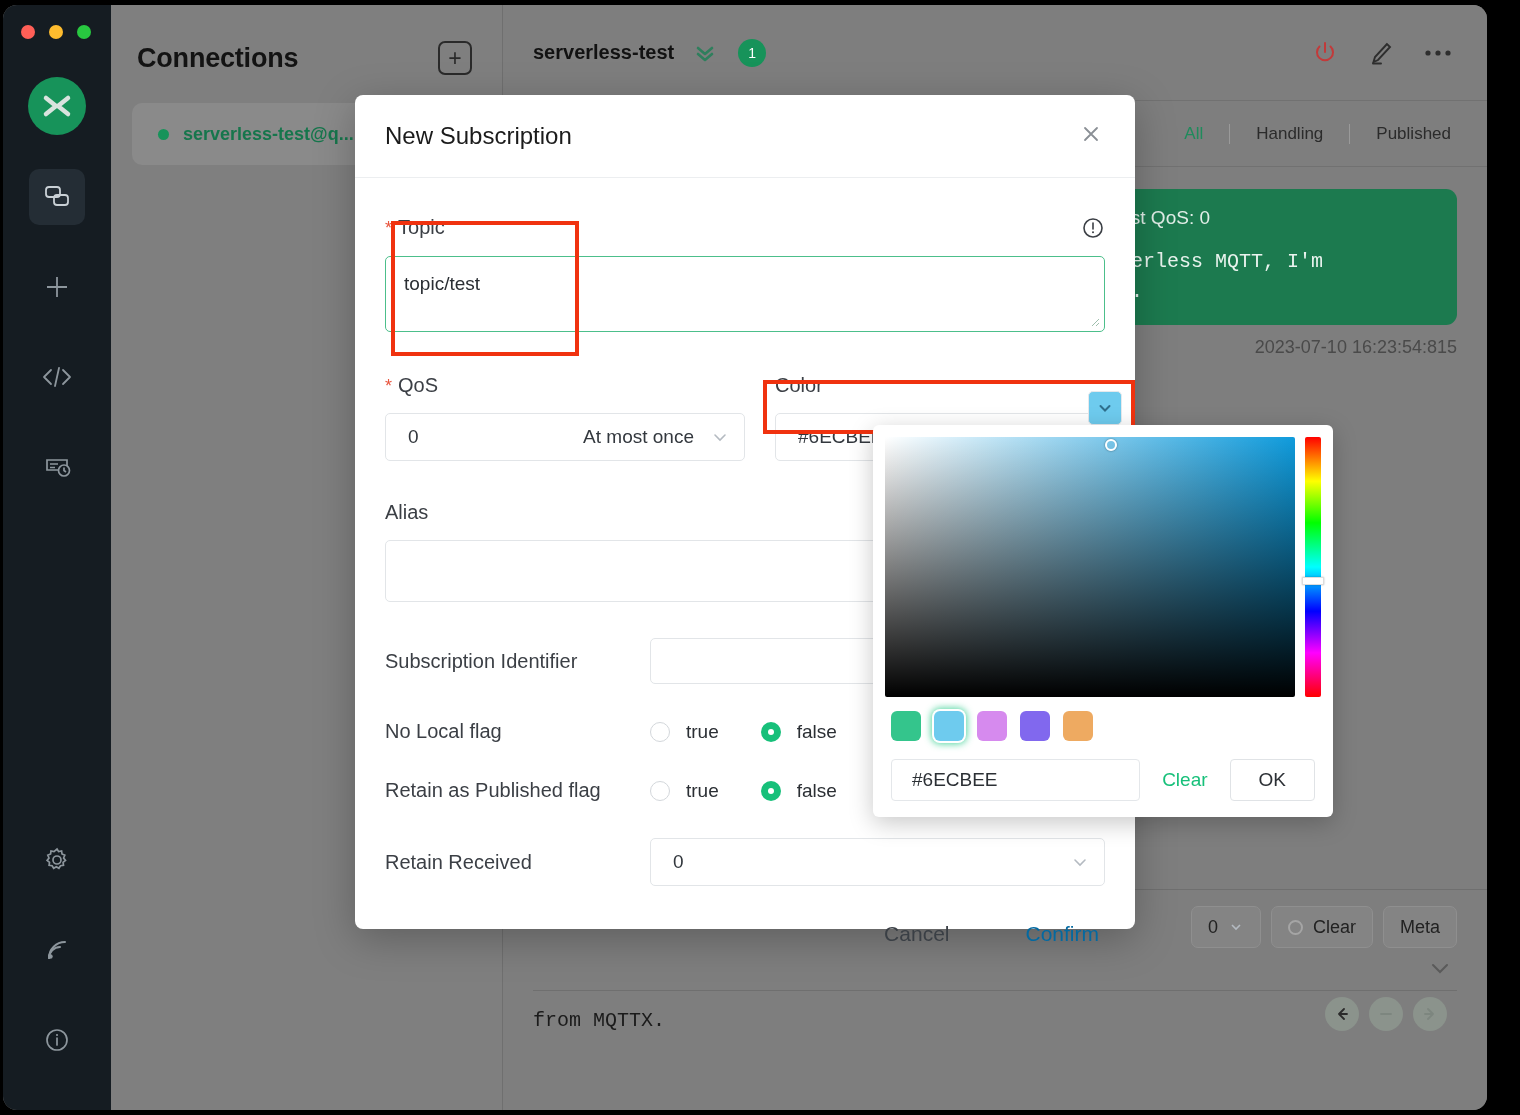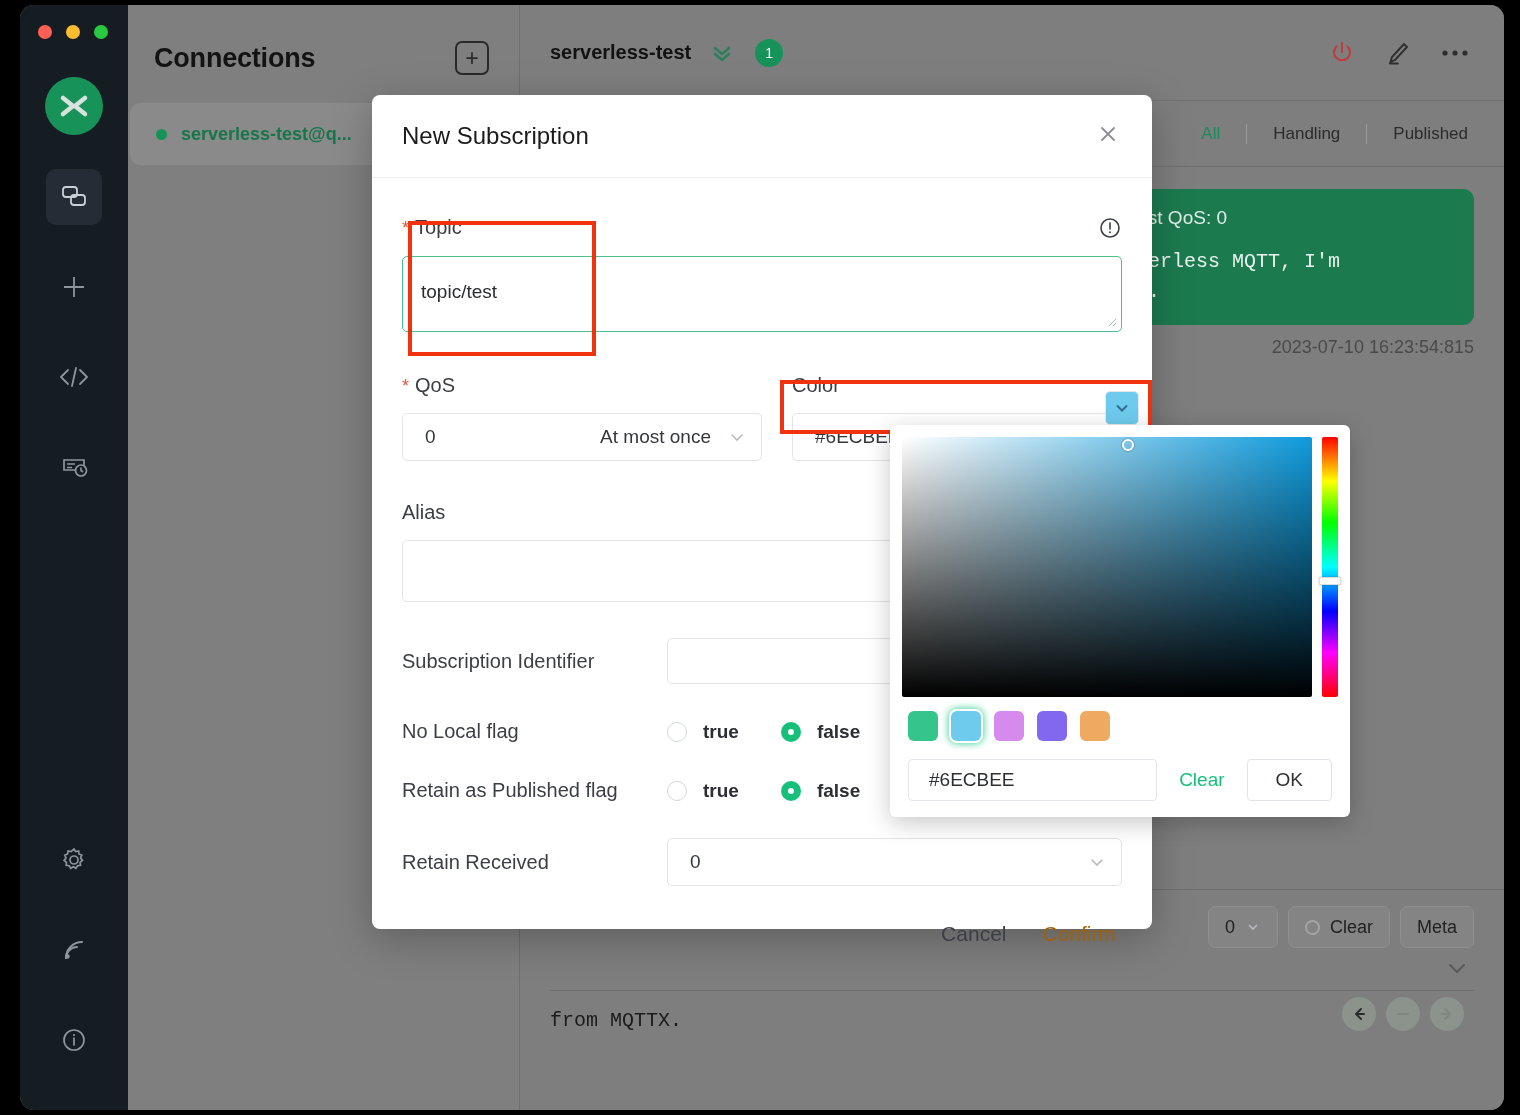--- a/index.html
+++ b/index.html
@@ -4,21 +4,21 @@
 <style>
   * { box-sizing: border-box; margin: 0; padding: 0; }
   html, body {
     width: 1520px; height: 1115px;
     background: #000;
     font-family: "Liberation Sans", sans-serif;
     overflow: hidden;
   }
   #app-window {
     position: absolute;
-    left: 20px; top: 5px;
+    left: 3px; top: 5px;
     width: 1484px; height: 1105px;
     border-radius: 14px;
     overflow: hidden;
     background: #7e7e7e;
   }
 
   
   #app-behind {
     position: absolute; inset: 0;
     display: flex;
@@ -73,21 +73,21 @@
   #connections-title {
     font-size: 27px; font-weight: bold; color: #131313;
     letter-spacing: -0.2px;
   }
   #add-connection-btn {
     width: 34px; height: 34px; border: 2px solid #2a2a2a;
     border-radius: 7px; color: #2a2a2a;
     display: flex; align-items: center; justify-content: center;
     font-size: 23px; line-height: 1;
   }
-  #conn-list { margin-top: 28px; padding: 0 2px; }
+  #conn-list { margin-top: 28px; padding: 0 21px; }
   .conn-item {
     height: 62px; border-radius: 10px;
     background: #8a8a8a;
     display: flex; align-items: center; gap: 14px;
     padding: 0 26px;
   }
   .conn-status-dot {
     width: 11px; height: 11px; border-radius: 50%;
     background: #17935a; flex: 0 0 auto;
   }
@@ -227,21 +227,21 @@
   .req-star { color: #e8553e; font-size: 18px; line-height: 1; }
 
   #topic-row {
     display: flex; align-items: flex-start; justify-content: space-between;
   }
   #topic-info { color: #3b3f45; display: flex; }
   #topic-textarea {
     margin-top: 16px;
     width: 100%; height: 76px;
     border: 1px solid #4cbf8b; border-radius: 5px;
-    padding: 24px 18px;
+    padding: 16px 18px;
     font-size: 19px; color: #2a2e33;
     resize: none; outline: none;
     font-family: "Liberation Sans", sans-serif;
     position: relative;
   }
   #topic-textarea-wrap { position: relative; }
   #textarea-grip {
     position: absolute; right: 5px; bottom: 5px;
     width: 12px; height: 12px;
     color: #9fbfae; font-size: 12px; line-height: 1;
@@ -298,21 +298,21 @@
   .row-field {
     display: flex; align-items: center;
     margin-top: 36px;
   }
   .row-field .rf-label { width: 265px; font-size: 20px; color: #3b3f45; }
   .rf-input {
     flex: 1 1 auto; height: 46px;
     border: 1px solid #e2e5e8; border-radius: 5px; background: #fff;
   }
   .radio-group { display: flex; align-items: center; gap: 42px; }
-  .radio-opt { display: flex; align-items: center; gap: 16px; font-size: 19px; color: #2b2f34; font-weight: bold; }
+  .radio-opt { display: flex; align-items: center; gap: 16px; font-size: 19px; color: #2b2f34; }
   .radio-circle {
     width: 20px; height: 20px; border-radius: 50%;
     border: 1.5px solid #d3d7db; background: #fff;
   }
   .radio-circle.checked {
     border: none; background: #17c07a;
     display: flex; align-items: center; justify-content: center;
   }
   .radio-circle.checked::after {
     content: ""; width: 6px; height: 6px; border-radius: 50%; background: #fff;
@@ -324,21 +324,21 @@
     font-size: 19px; color: #33383e;
   }
   .rf-select .sel-num { margin-right: auto; }
 
   #modal-foot {
     flex: 0 0 auto; height: 96px;
     display: flex; align-items: center; justify-content: flex-end;
     gap: 36px; padding: 0 36px;
   }
   #cancel-btn { font-size: 21px; color: #3a3f45; }
-  #confirm-btn { font-size: 21px; color: #a16207; }
+  #confirm-btn { font-size: 21px; color: #0369a1; margin-left: 40px; }
 
   
   #color-popover {
     position: absolute;
     left: 870px; top: 420px;
     width: 460px; height: 392px;
     background: #fff;
     border-radius: 6px;
     box-shadow: 0 6px 24px rgba(0,0,0,0.22);
     z-index: 40;

